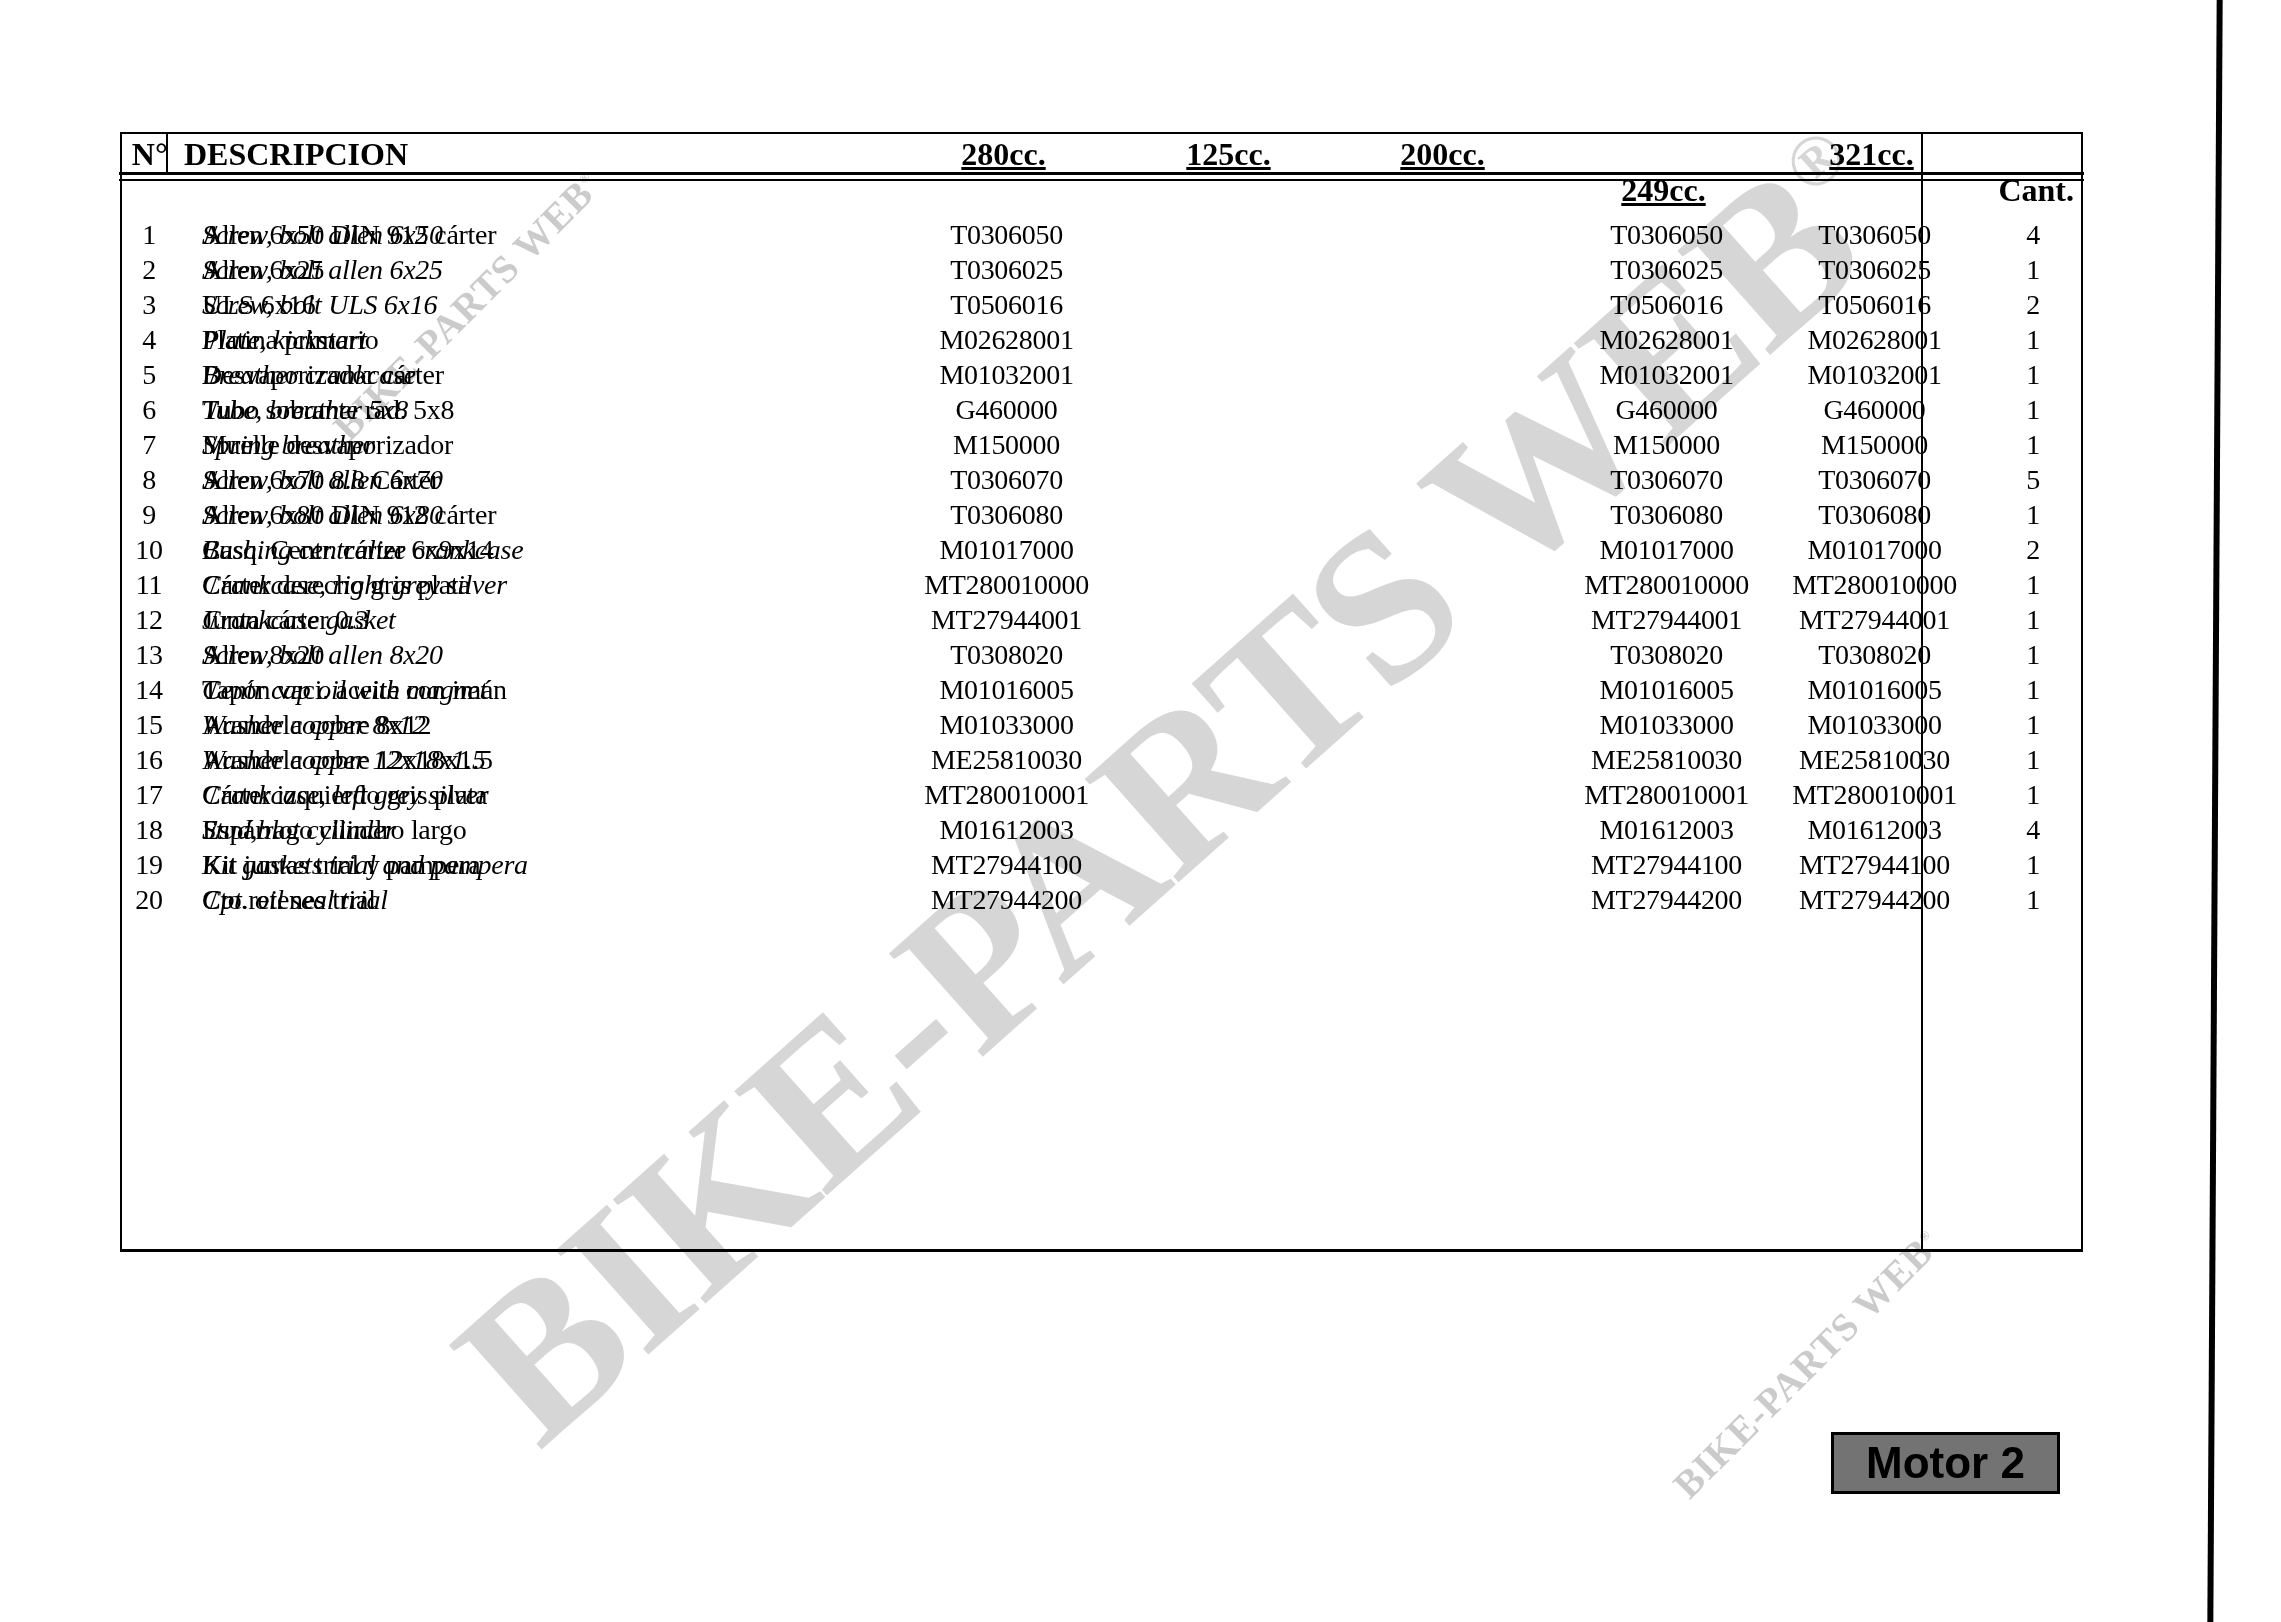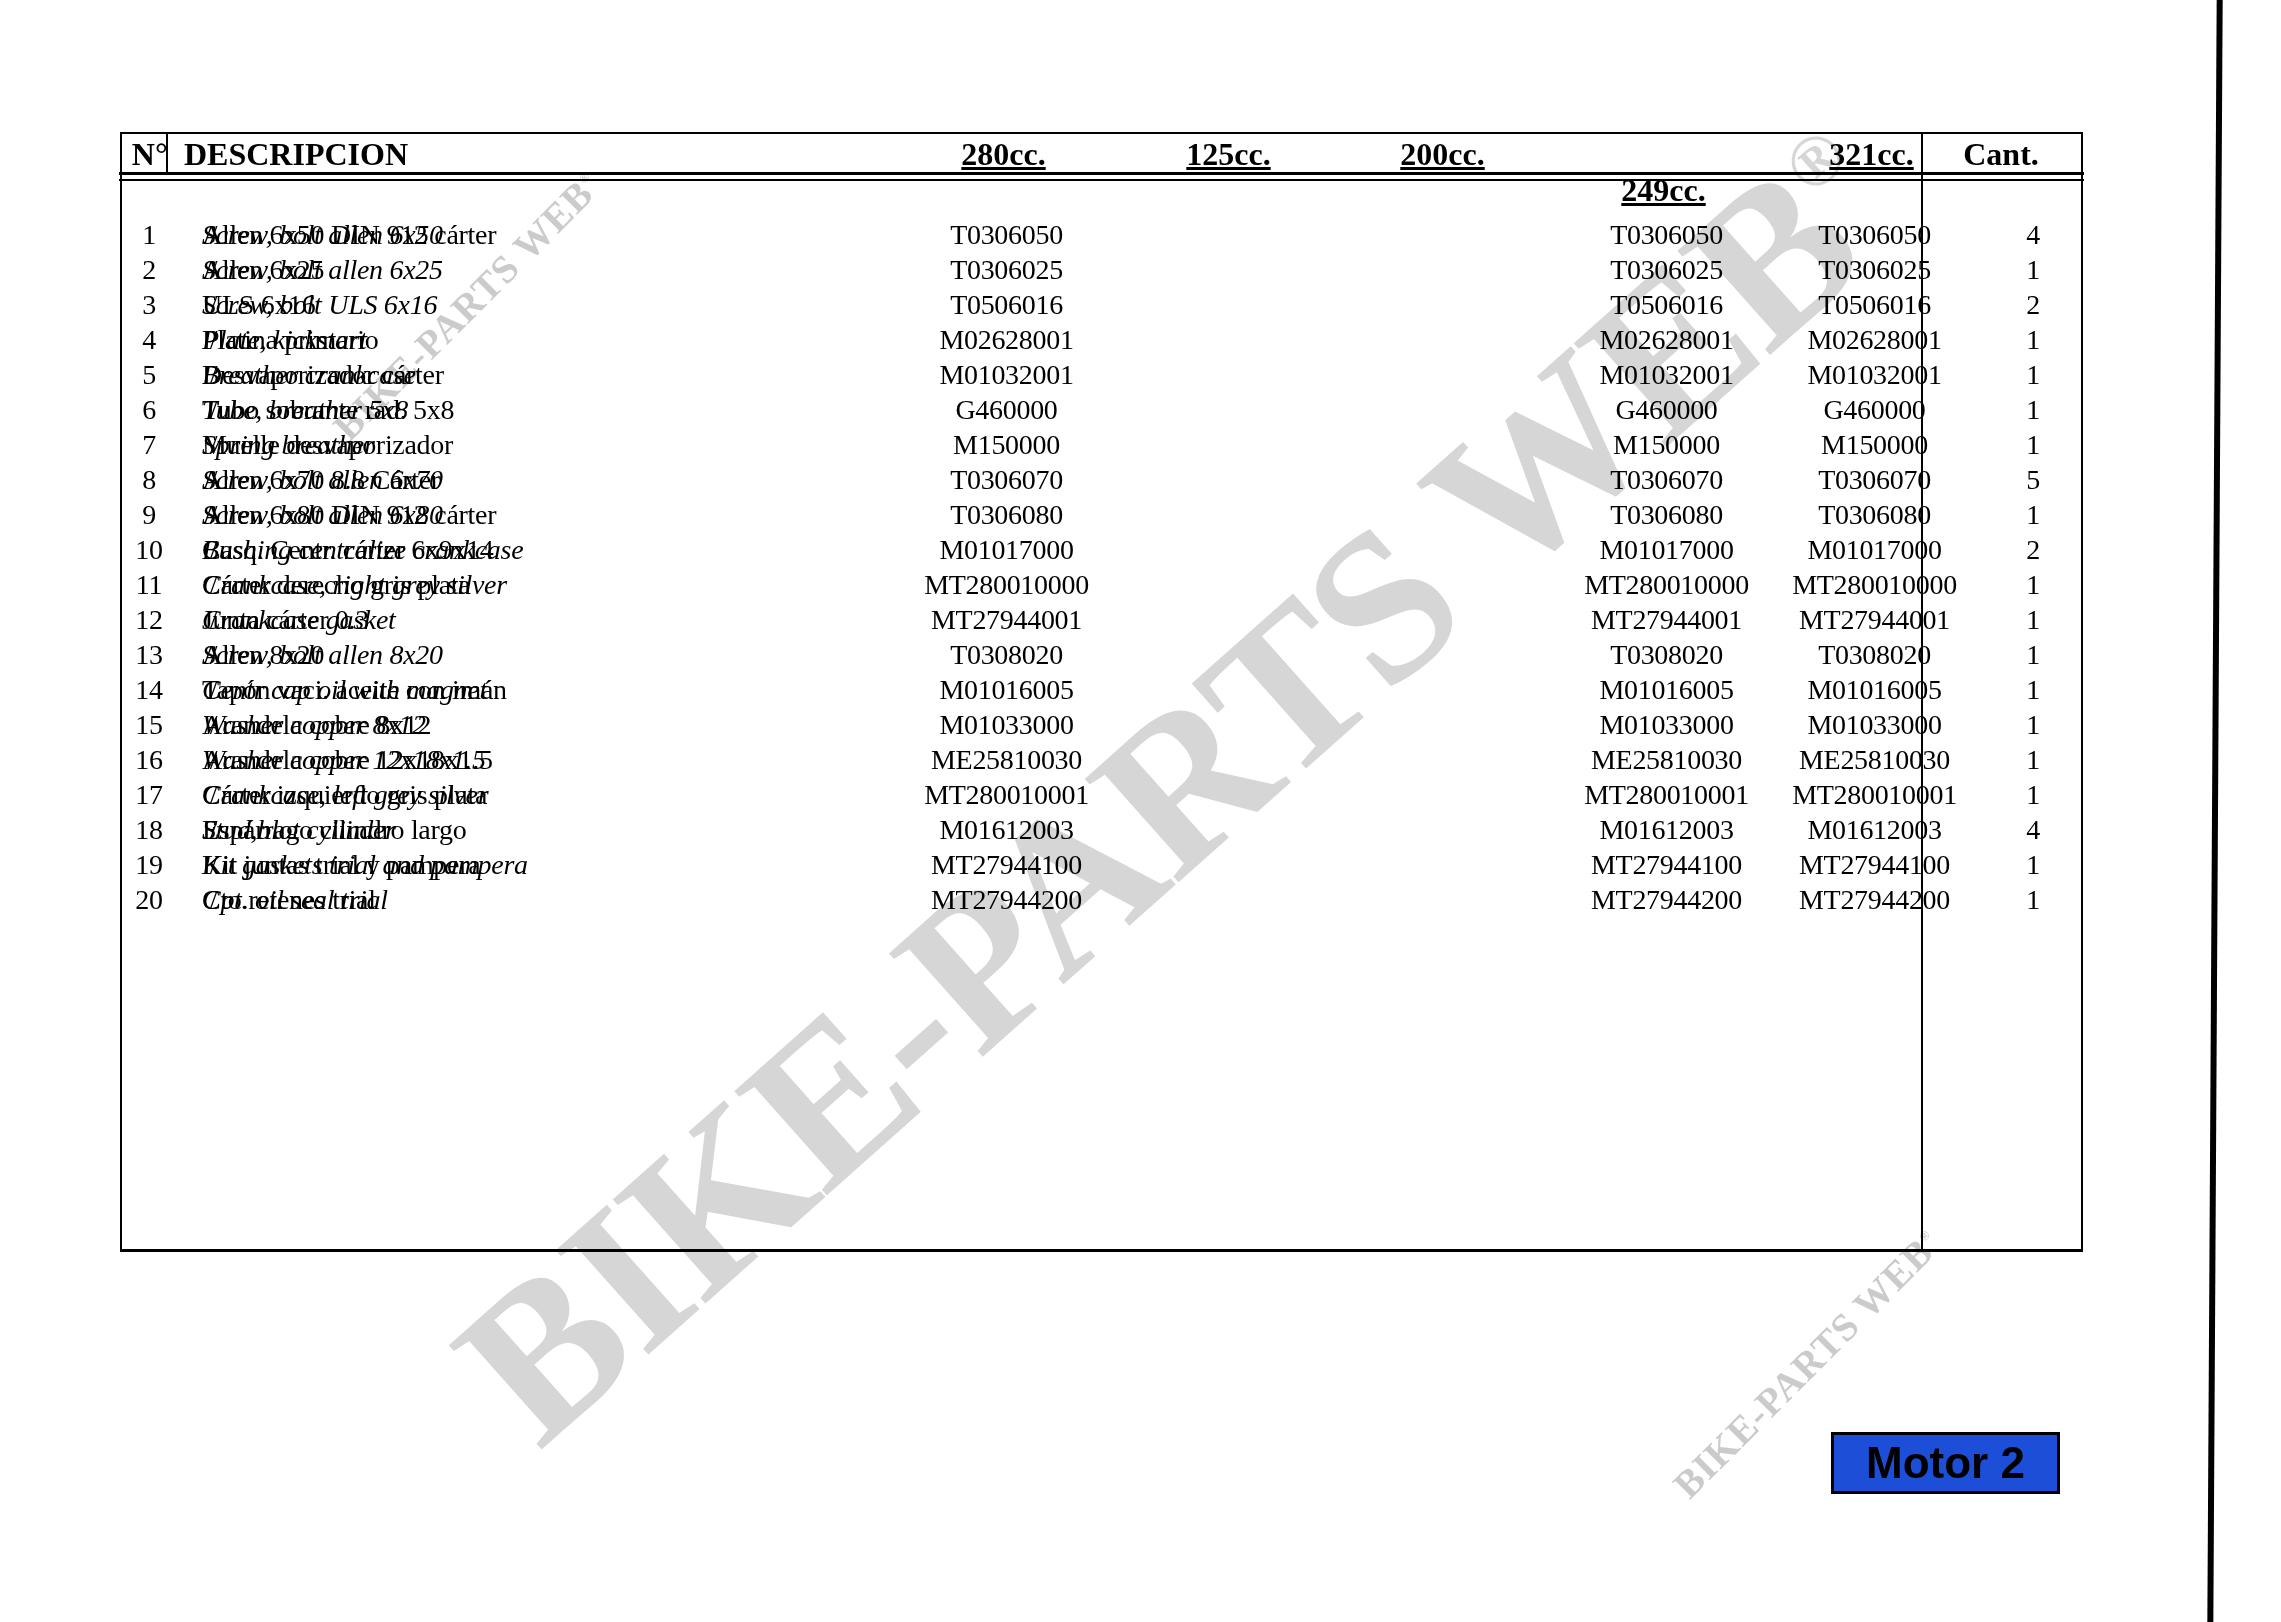--- a/index.html
+++ b/index.html
@@ -36,21 +36,21 @@
   .thead{position:absolute;top:0;left:0;right:0;height:45px;font-weight:bold;font-size:32px;}
   .thead .hcell{position:absolute;top:2px;line-height:37px;white-space:nowrap;}
   .h-no{left:9.8px;}
   .h-desc{left:62px;}
   .h-center{width:293px;text-align:center;text-decoration:underline;}
   .h-280{left:735px;}
   .h-125{left:960px;}
   .h-200{left:1174px;}
   .h-249{left:1395px;margin-top:36px;}
   .h-321{left:1603px;}
-  .h-cant{left:1806px;width:146px;text-align:center;}
+  .h-cant{left:1806px;width:146px;text-align:right;margin-top:36px;}
   .h-vline{position:absolute;left:44px;top:0;height:39px;width:2px;background:#000;}
   .h-line1{position:absolute;left:-2.9px;right:-2.9px;top:38px;height:2.9px;background:#000;}
   .h-line2{position:absolute;left:-2.9px;right:-2.9px;top:45px;height:2px;background:#000;}
   .cant-vline{position:absolute;left:1799px;top:0;bottom:0;width:2px;background:#000;}
 
   .tbody{position:absolute;top:83px;left:0;right:0;}
   .row{position:relative;height:35px;font-size:28px;letter-spacing:-0.3px;}
   .row span{position:absolute;line-height:35px;white-space:nowrap;}
   .c-no{left:0;width:54px;text-align:center;}
   .c-desc{left:80px;}
@@ -61,21 +61,21 @@
   .c-125{left:963px;}
   .c-200{left:1177px;}
   .c-249{left:1398px;}
   .c-321{left:1606px;}
   .c-cant{left:1838px;width:146px;text-align:center;}
 
   
   .motor-box{
     position:absolute;z-index:3;
     left:1831px;top:1432px;width:229px;height:62px;
-    background:#1d4ed8;border:3.9px solid #000;box-sizing:border-box;
+    background:#737373;border:3.9px solid #000;box-sizing:border-box;
     display:flex;align-items:center;justify-content:center;
     font-family:"Liberation Sans", sans-serif;font-weight:bold;font-size:44px;
   }
 </style>
 </head>
 <body>
 
 <div class="page">
 
   <div class="wm wm-large"><span>BIKE-PARTS WEB</span><span class="reg">®</span></div>

